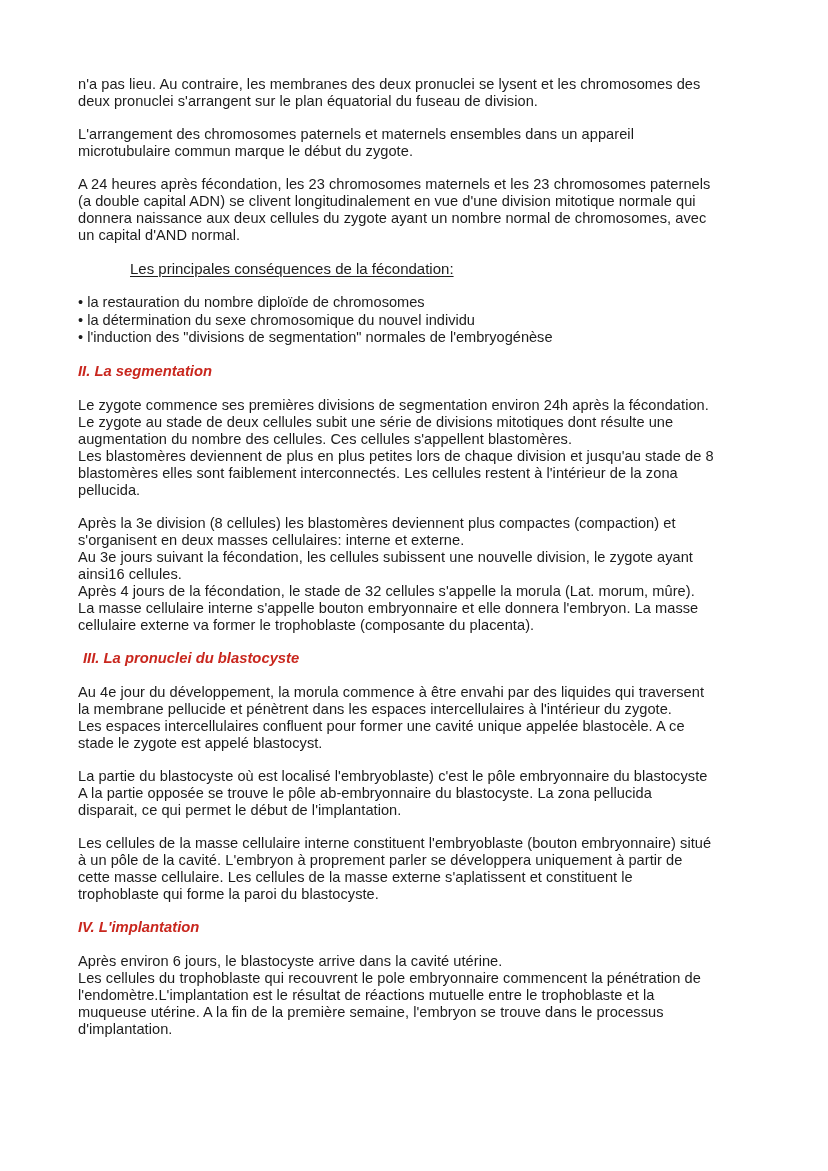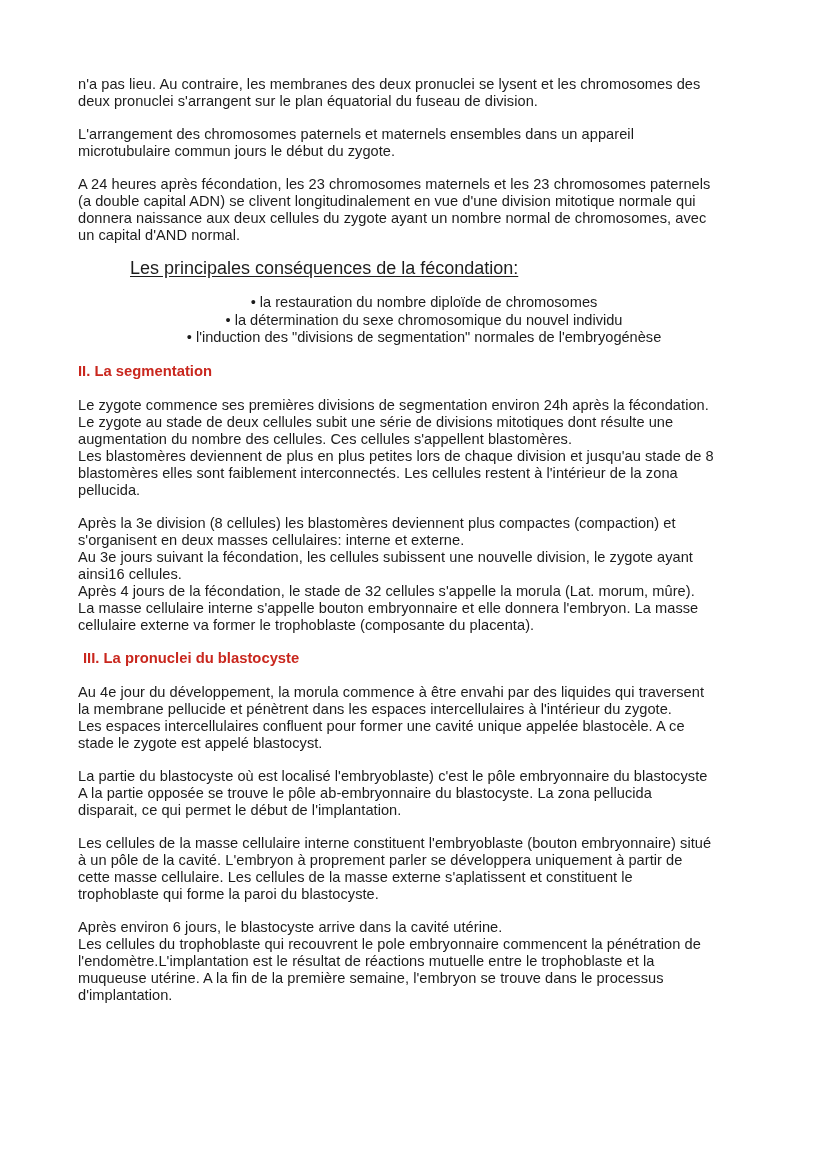--- a/index.html
+++ b/index.html
@@ -23,52 +23,52 @@
     font-size: 14.6px;
     line-height: 17px;
     margin: 0 0 16px 0;
     letter-spacing: 0.05px;
   }
   .bullets {
     white-space: pre;
     font-size: 14.6px;
     line-height: 17.5px;
     margin: 0 0 16px 0;
-    text-align: center;
   }
   .underline-heading {
     white-space: pre;
-    font-size: 18px;
+    font-size: 15px;
     line-height: 17px;
     margin: 0 0 17px 52px;
     text-decoration: underline;
     text-underline-offset: 2px;
   }
   .red-heading {
     white-space: pre;
     font-size: 14.8px;
     line-height: 17px;
     font-weight: bold;
     color: #c9271e;
     margin: 2px 0 17px 0;
+    font-style: italic;
   }
   .red-heading.indent-slight {
     padding-left: 5px;
   }
 </style>
 </head>
 <body>
 
 <div class="page">
 
   <p class="para">n'a pas lieu. Au contraire, les membranes des deux pronuclei se lysent et les chromosomes des
 deux pronuclei s'arrangent sur le plan équatorial du fuseau de division.</p>
 
   <p class="para">L'arrangement des chromosomes paternels et maternels ensembles dans un appareil
-microtubulaire commun jours le début du zygote.</p>
+microtubulaire commun marque le début du zygote.</p>
 
   <p class="para">A 24 heures après fécondation, les 23 chromosomes maternels et les 23 chromosomes paternels
 (a double capital ADN) se clivent longitudinalement en vue d'une division mitotique normale qui
 donnera naissance aux deux cellules du zygote ayant un nombre normal de chromosomes, avec
 un capital d'AND normal.</p>
 
   <p class="underline-heading">Les principales conséquences de la fécondation:</p>
 
   <p class="bullets">• la restauration du nombre diploïde de chromosomes
 • la détermination du sexe chromosomique du nouvel individu
@@ -100,20 +100,21 @@
 
   <p class="para">La partie du blastocyste où est localisé l'embryoblaste) c'est le pôle embryonnaire du blastocyste
 A la partie opposée se trouve le pôle ab-embryonnaire du blastocyste. La zona pellucida
 disparait, ce qui permet le début de l'implantation.</p>
 
   <p class="para">Les cellules de la masse cellulaire interne constituent l'embryoblaste (bouton embryonnaire) situé
 à un pôle de la cavité. L'embryon à proprement parler se développera uniquement à partir de
 cette masse cellulaire. Les cellules de la masse externe s'aplatissent et constituent le
 trophoblaste qui forme la paroi du blastocyste.</p>
 
+  <h2 class="red-heading">IV. L'implantation</h2>
 
   <p class="para">Après environ 6 jours, le blastocyste arrive dans la cavité utérine.
 Les cellules du trophoblaste qui recouvrent le pole embryonnaire commencent la pénétration de
 l'endomètre.L'implantation est le résultat de réactions mutuelle entre le trophoblaste et la
 muqueuse utérine. A la fin de la première semaine, l'embryon se trouve dans le processus
 d'implantation.</p>
 
 </div>
 
 </body></html>

